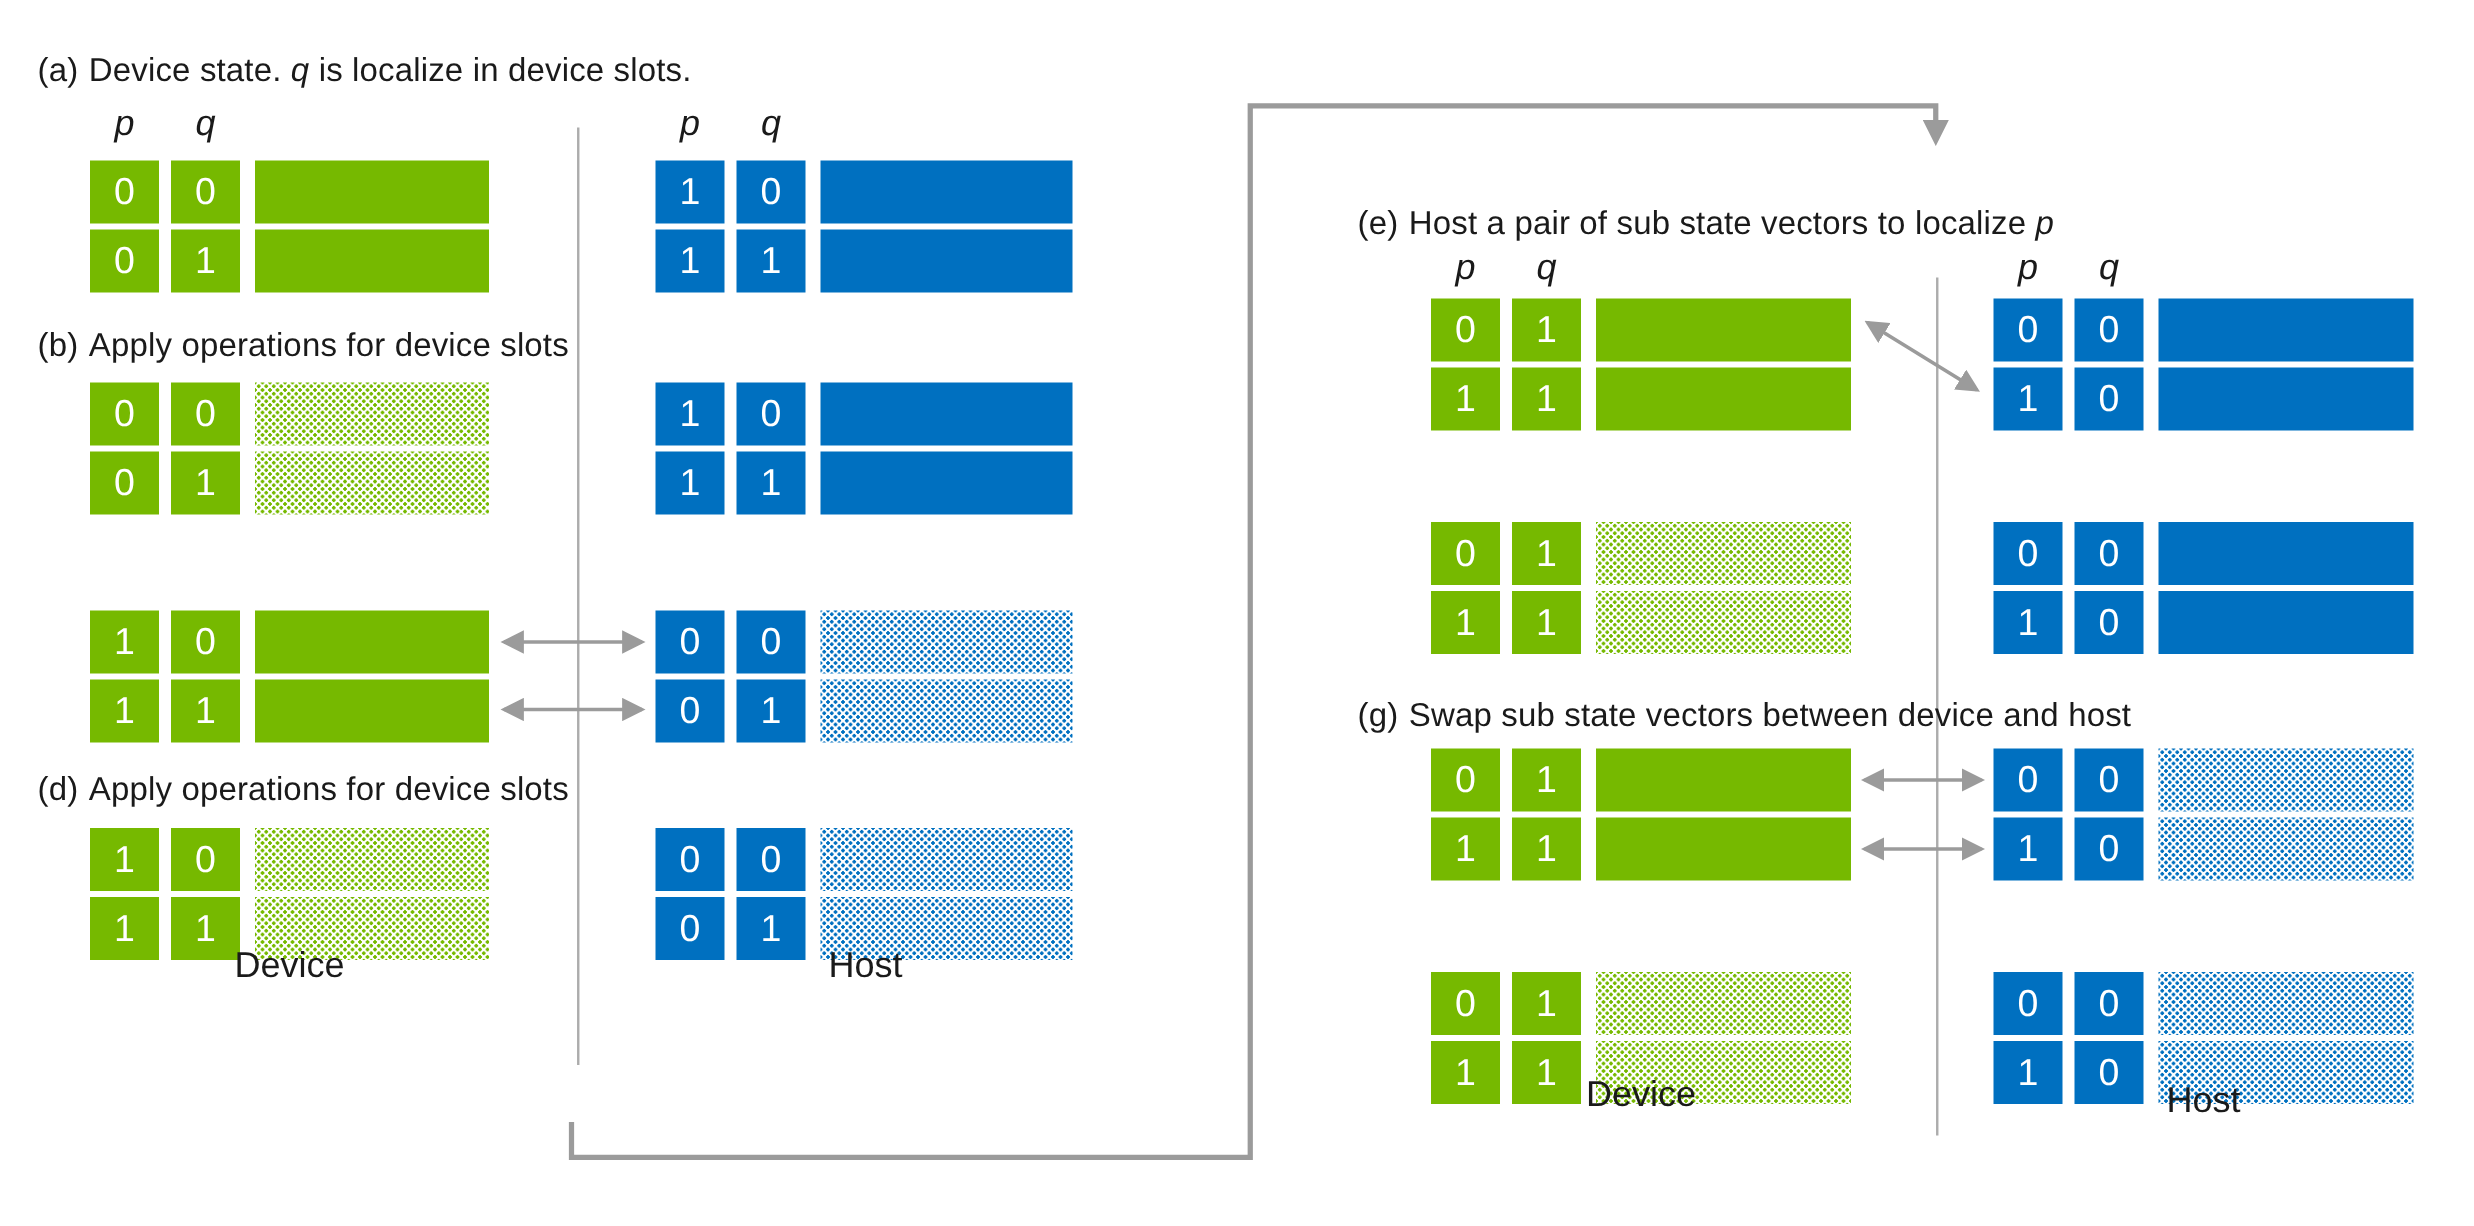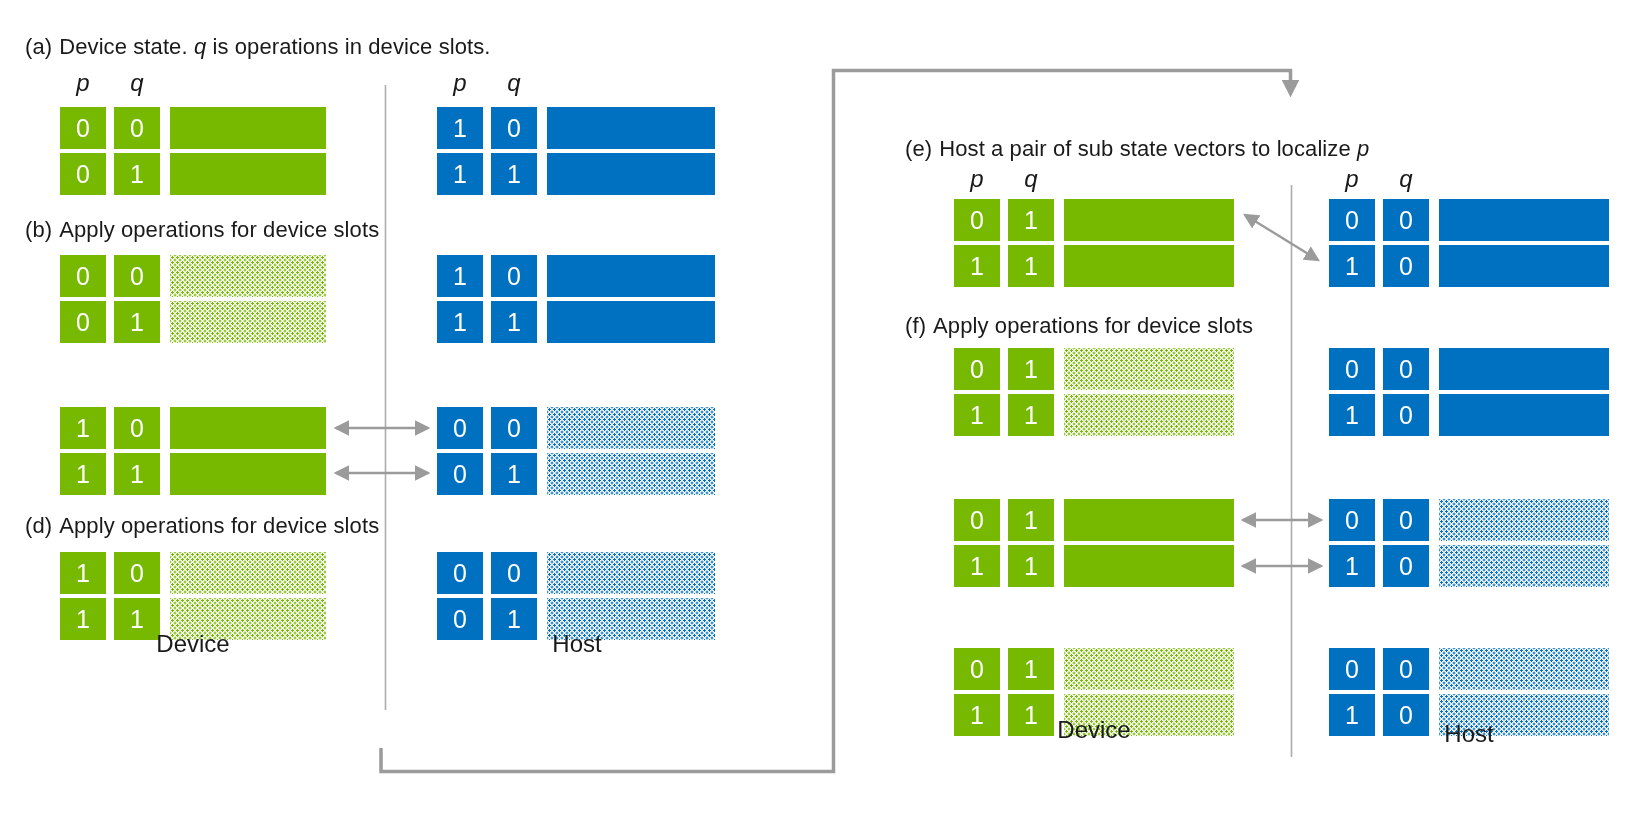--- a/index.html
+++ b/index.html
@@ -106,33 +106,33 @@
     <line class="swap-arrow" x1="336" y1="428" x2="428" y2="428" marker-start="url(#ah)" marker-end="url(#ah)"></line>
     <line class="swap-arrow" x1="336" y1="473" x2="428" y2="473" marker-start="url(#ah)" marker-end="url(#ah)"></line>
 
     <line class="swap-arrow" x1="1245" y1="215" x2="1318" y2="260" marker-start="url(#ah)" marker-end="url(#ah)"></line>
 
     <line class="swap-arrow" x1="1243" y1="520" x2="1321" y2="520" marker-start="url(#ah)" marker-end="url(#ah)"></line>
     <line class="swap-arrow" x1="1243" y1="566" x2="1321" y2="566" marker-start="url(#ah)" marker-end="url(#ah)"></line>
   </svg>
 
   <div class="step-title" style="left:25px;top:33px">
-    <span class="lbl">(a)</span><span>Device state. </span><i>q</i><span> is operations in device slots.</span>
+    <span class="lbl">(a)</span><span>Device state. </span><i>q</i><span> is localize in device slots.</span>
   </div>
   <div class="step-title" style="left:25px;top:216px">
     <span class="lbl">(b)</span><span>Apply operations for device slots</span>
   </div>
   <div class="step-title" style="left:25px;top:512px">
     <span class="lbl">(d)</span><span>Apply operations for device slots</span>
   </div>
   <div class="step-title" style="left:905px;top:135px">
     <span class="lbl">(e)</span><span>Host a pair of sub state vectors to localize </span><i>p</i>
   </div>
-  <div class="step-title" style="left:905px;top:312px">
-    <span class="lbl">(f)</span><span>Apply operations for device slots</span>
+  <div class="step-title" style="left:905px;top:463px">
+    <span class="lbl">(g)</span><span>Swap sub state vectors between device and host</span>
   </div>
 
   <span class="pq" style="left:83px;top:70px">p</span>
   <span class="pq" style="left:137px;top:70px">q</span>
   <span class="pq" style="left:460px;top:70px">p</span>
   <span class="pq" style="left:514px;top:70px">q</span>
   <span class="pq" style="left:977px;top:166px">p</span>
   <span class="pq" style="left:1031px;top:166px">q</span>
   <span class="pq" style="left:1352px;top:166px">p</span>
   <span class="pq" style="left:1406px;top:166px">q</span>

